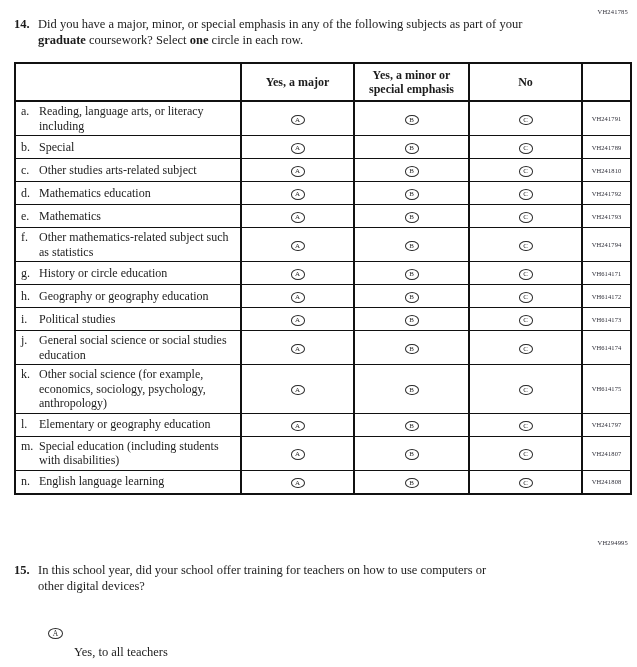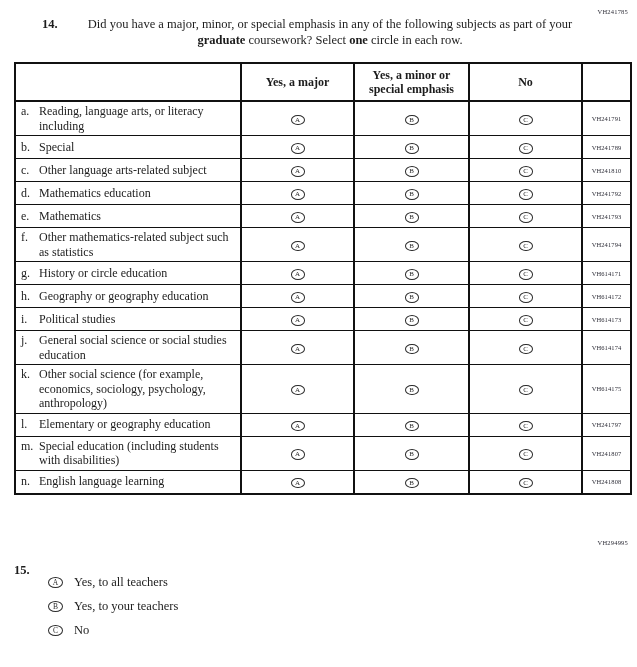--- a/index.html
+++ b/index.html
@@ -20,35 +20,34 @@
     color: #2e2e38;
   }
   .vh-code-top { top: 8px; right: 9px; }
   .vh-code-bottom { top: 539px; right: 9px; }
 
   .question {
     position: absolute;
     left: 14px;
     display: flex;
   }
-  .q14 { top: 16px; width: 575px; margin-left: 28px; }
+  .q14 { top: 16px; width: 575px; }
   .q15 { top: 562px; width: 520px; }
 
   .q-number {
     width: 24px;
     flex-shrink: 0;
     font-weight: bold;
     font-size: 12.5px;
     line-height: 16px;
   }
   .q-body { flex: 1; }
   .q-text {
     font-size: 12.5px;
     line-height: 16px;
-    text-align: center;
   }
   .q14 .q-text { max-width: 528px; }
   .q15 .q-text { max-width: 470px; }
   .q-text b { font-weight: bold; }
 
   
   table.q14-table {
     position: absolute;
     top: 62px;
     left: 14px;
@@ -130,20 +129,21 @@
     width: 15px;
     height: 11px;
     font-size: 7.5px;
     line-height: 10px;
     flex-shrink: 0;
   }
   .option-label {
     margin-left: 11px;
     font-size: 12.5px;
     line-height: 14px;
+    margin-top: 38px;
   }
 </style>
 </head>
 <body>
 
 <div class="vh-code vh-code-top">VH241785</div>
 
 <div class="question q14">
   <div class="q-number">14.</div>
   <div class="q-body">
@@ -190,21 +190,21 @@
     </td>
     <td class="bubble-cell"><span class="bubble">A</span></td>
     <td class="bubble-cell"><span class="bubble">B</span></td>
     <td class="bubble-cell"><span class="bubble">C</span></td>
     <td class="code-cell">VH241789</td>
   </tr>
       <tr>
     <td class="subject-cell">
       <div class="subject-flex">
         <span class="row-letter">c.</span>
-        <span class="row-label">Other language arts-related subject</span>
+        <span class="row-label">Other studies arts-related subject</span>
       </div>
     </td>
     <td class="bubble-cell"><span class="bubble">A</span></td>
     <td class="bubble-cell"><span class="bubble">B</span></td>
     <td class="bubble-cell"><span class="bubble">C</span></td>
     <td class="code-cell">VH241810</td>
   </tr>
       <tr>
     <td class="subject-cell">
       <div class="subject-flex">
@@ -338,20 +338,21 @@
     <td class="code-cell">VH241808</td>
   </tr>
     </tbody>
 </table>
 
 <div class="vh-code vh-code-bottom">VH294995</div>
 
 <div class="question q15">
   <div class="q-number">15.</div>
   <div class="q-body">
+    <div class="q-text">In this school year, did your school offer training for teachers on how to use computers or other digital devices?</div>
     <div class="options">
         <div class="option-row">
     <span class="bubble">A</span>
     <span class="option-label">Yes, to all teachers</span>
   </div>
         <div class="option-row">
     <span class="bubble">B</span>
     <span class="option-label">Yes, to your teachers</span>
   </div>
         <div class="option-row">

